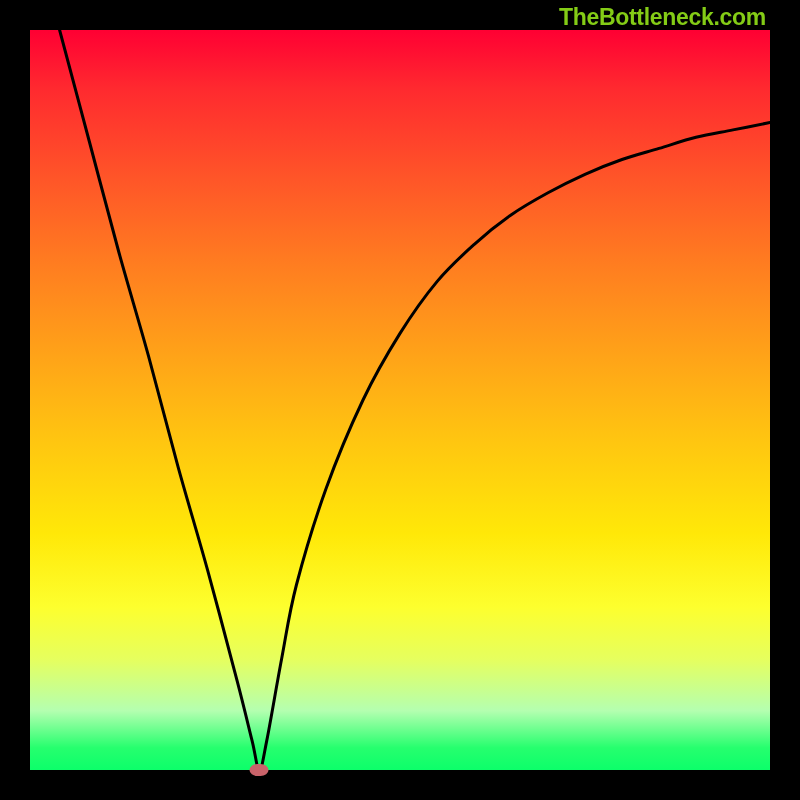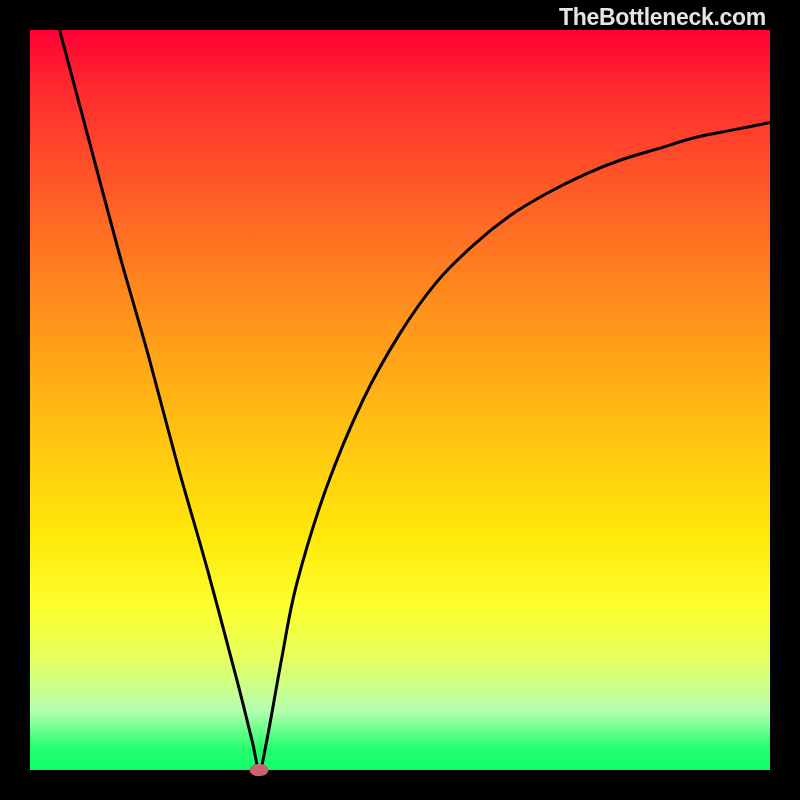--- a/index.html
+++ b/index.html
@@ -30,21 +30,21 @@
       #26ff6e 97%,
       #0cff6a 100%);
   }
   .watermark {
     position: absolute;
     top: 4px;
     right: 34px;
     font-family: Arial, Helvetica, sans-serif;
     font-size: 23px;
     font-weight: 600;
-    color: #e5e5e5;
+    color: #84cc16;
     letter-spacing: -0.3px;
     text-align: center;
   }
   .curve {
     position: absolute;
     left: 0; top: 0;
     width: 740px;
     height: 740px;
   }
   .marker {

